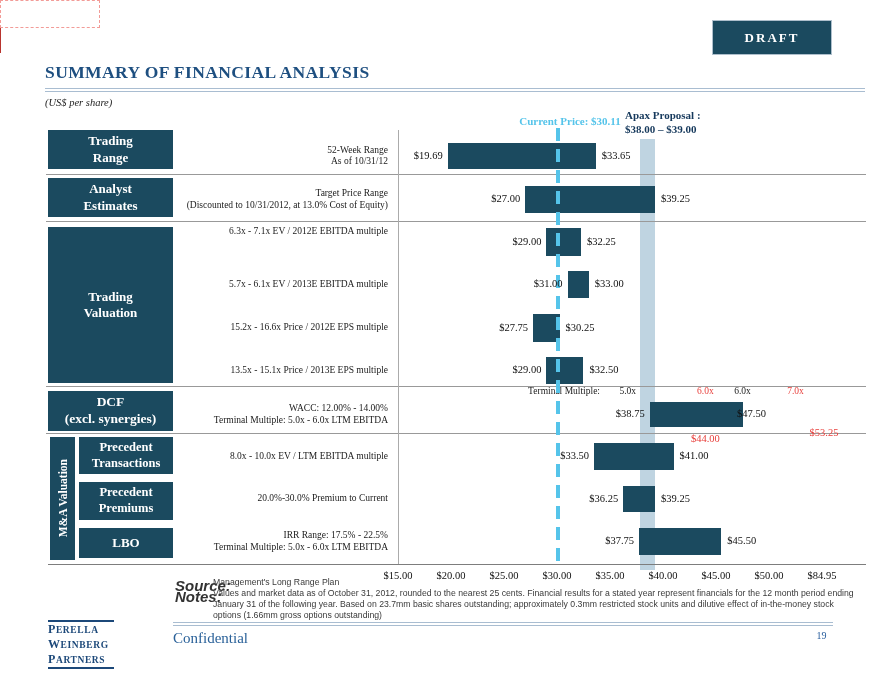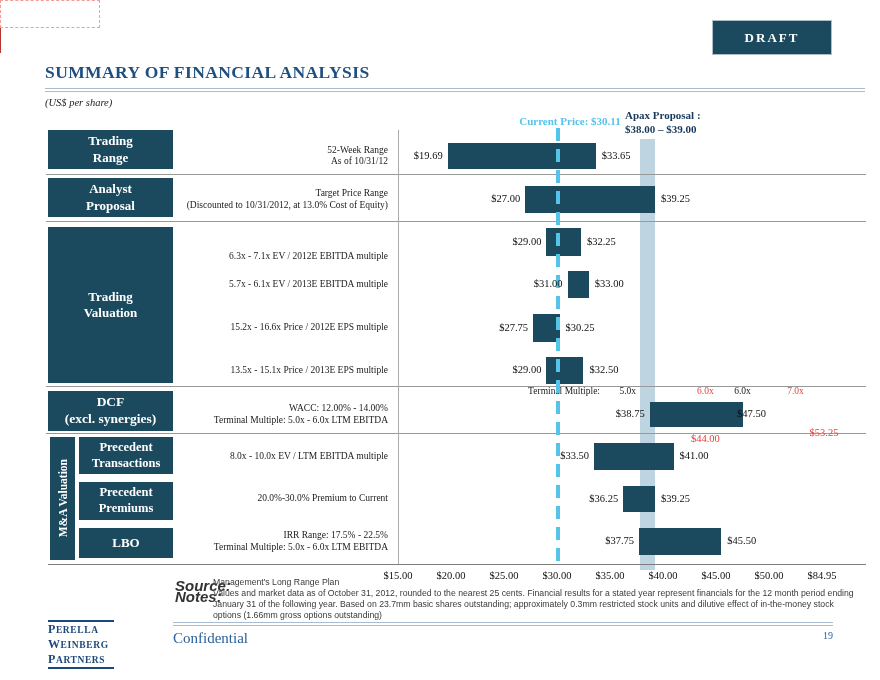--- a/index.html
+++ b/index.html
@@ -33,21 +33,21 @@
   .rowlabel{font-size:9.5px;color:#1a1a1a;white-space:nowrap;z-index:4;}
   .val{font-size:10.5px;color:#111;white-space:nowrap;z-index:8;}
   .tickx{font-size:10.5px;color:#111;text-align:center;z-index:4;}
   .redtxt{color:#E8403C !important;}
   #chart-layer{position:absolute;left:0;top:0;width:880px;height:680px;}
   
   .noteslabel{font-family:"Liberation Sans",sans-serif;font-size:15px;font-weight:bold;color:#333;font-style:italic;}
   .notestext{font-family:"Liberation Sans",sans-serif;font-size:8.7px;color:#3a3a3a;line-height:10.8px;}
   #footer-rule{left:173px;top:622px;width:660px;height:2px;border-top:1px solid #A9BDD1;border-bottom:1px solid #A9BDD1;}
   #confidential{left:173px;top:630px;font-size:15px;color:#2A6199;}
-  #page-number{left:810px;top:630px;width:23px;text-align:right;font-size:10px;color:#2A5F9E;}
+  #page-number{left:810px;top:630px;width:23px;text-align:center;font-size:10px;color:#2A5F9E;}
   #logo{left:48px;top:620px;width:66px;z-index:3;}
   #logo .rule{height:2px;background:#1C4879;}
   #logo .lline{font-size:9.5px;font-weight:bold;color:#1C4879;letter-spacing:0.6px;line-height:14px;text-transform:uppercase;}
   #logo .lline::first-letter{font-size:12px;}
 </style>
 </head>
 <body>
 
 <div id="slide">
 
@@ -75,21 +75,21 @@
     <span id="mna-label">M&amp;A Valuation</span>
   </div>
 
   <div id="chart-layer">
       <div class="abs sbox" style="left: 48px; top: 130px; width: 125px; height: 39px; font-size: 13px;">
         <div>Trading</div>
         <div>Range</div>
       </div>
       <div class="abs sbox" style="left: 48px; top: 178px; width: 125px; height: 39px; font-size: 13px;">
         <div>Analyst</div>
-        <div>Proposal</div>
+        <div>Estimates</div>
       </div>
       <div class="abs sbox" style="left: 48px; top: 227px; width: 125px; height: 156px; font-size: 13px;">
         <div>Trading</div>
         <div>Valuation</div>
       </div>
       <div class="abs sbox" style="left: 48px; top: 391px; width: 125px; height: 40px; font-size: 13.5px;">
         <div>DCF</div>
         <div>(excl. synergies)</div>
       </div>
       <div class="abs sbox" style="left: 79px; top: 437px; width: 94px; height: 37px; font-size: 12.5px;">
@@ -106,21 +106,21 @@
       <div class="abs rowlabel" style="right: 492px; top: 144.5px;">52-Week Range</div>
       <div class="abs rowlabel" style="right: 492px; top: 156px;">As of 10/31/12</div>
       <div class="abs bar" style="left: 447.7px; top: 143px; width: 148px; height: 26px;"></div>
       <div class="abs val" style="right: 437.3px; top: 149.5px;">$19.69</div>
       <div class="abs val" style="left: 601.7px; top: 149.5px;">$33.65</div>
       <div class="abs rowlabel" style="right: 492px; top: 188px; margin-left: 8px;">Target Price Range</div>
       <div class="abs rowlabel" style="right: 492px; top: 199.5px;">(Discounted to 10/31/2012, at 13.0% Cost of Equity)</div>
       <div class="abs bar" style="left: 525.2px; top: 186px; width: 129.8px; height: 27px;"></div>
       <div class="abs val" style="right: 359.8px; top: 193px;">$27.00</div>
       <div class="abs val" style="left: 661px; top: 193px;">$39.25</div>
-      <div class="abs rowlabel" style="right: 492px; top: 251px; padding-left: 8px;">6.3x - 7.1x EV / 2012E EBITDA multiple</div>
+      <div class="abs rowlabel" style="right: 492px; top: 226px; padding-left: 8px;">6.3x - 7.1x EV / 2012E EBITDA multiple</div>
       <div class="abs bar" style="left: 546.4px; top: 228px; width: 34.5px; height: 28px;"></div>
       <div class="abs val" style="right: 338.6px; top: 235.5px;">$29.00</div>
       <div class="abs val" style="left: 586.9px; top: 235.5px;">$32.25</div>
       <div class="abs rowlabel" style="right: 492px; top: 278.75px;">5.7x - 6.1x EV / 2013E EBITDA multiple</div>
       <div class="abs bar" style="left: 567.6px; top: 271px; width: 21.2px; height: 27px;"></div>
       <div class="abs val" style="right: 317.4px; top: 278px;">$31.00</div>
       <div class="abs val" style="left: 594.8px; top: 278px;">$33.00</div>
       <div class="abs rowlabel" style="right: 492px; top: 322.25px;">15.2x - 16.6x Price / 2012E EPS multiple</div>
       <div class="abs bar" style="left: 533.1px; top: 314px; width: 26.5px; height: 28px;"></div>
       <div class="abs val" style="right: 351.9px; top: 321.5px;">$27.75</div>

